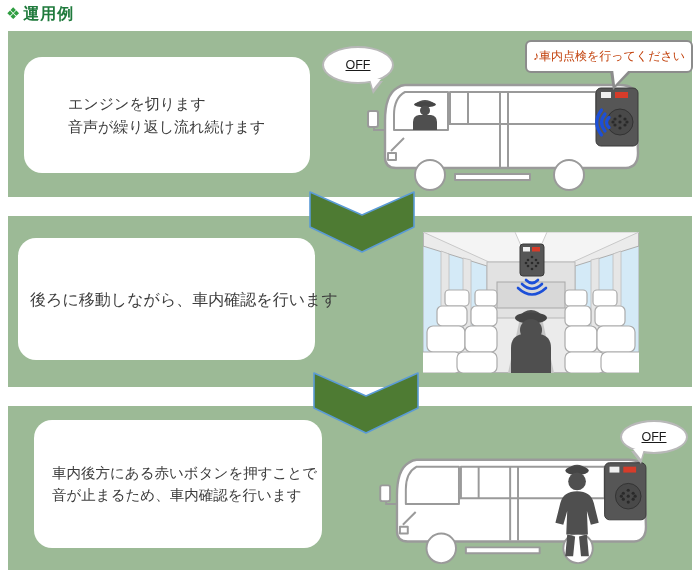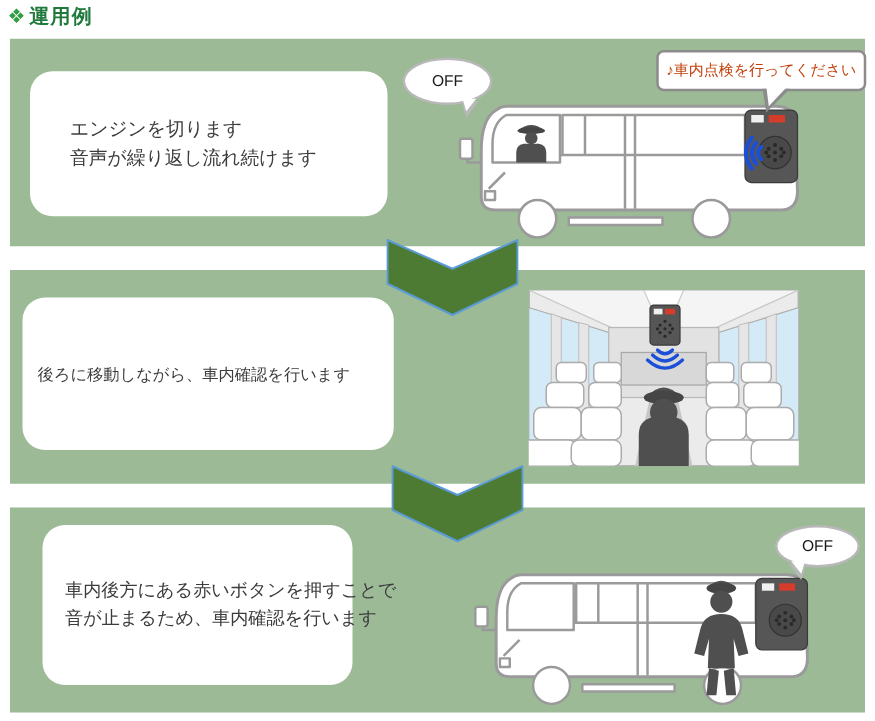--- a/index.html
+++ b/index.html
@@ -15,32 +15,32 @@
   .panel{position:absolute;left:8px;width:684px;background:var(--panel-bg);}
   .panel-1{top:31px;height:166px;}
   .panel-2{top:216px;height:171px;}
   .panel-3{top:406px;height:164px;}
   .white-box{
     position:absolute;background:#fff;border-radius:18px;
     display:flex;flex-direction:column;justify-content:center;
     font-size:15px;line-height:23px;color:var(--text-dark);
   }
   .white-box div{white-space:nowrap;}
-  .box-1{left:16px;top:26px;width:286px;height:116px;padding-left:32px;box-sizing:border-box;}
-  .box-2{left:10px;top:22px;width:297px;height:122px;padding-left:12px;padding-right:22px;box-sizing:border-box;font-size:13px;}
-  .box-3{left:26px;top:14px;width:248px;height:128px;padding-left:18px;box-sizing:border-box;font-size:14.5px;line-height:22px;}
+  .box-1{left:16px;top:26px;width:286px;height:116px;padding-left:44px;box-sizing:border-box;}
+  .box-2{left:10px;top:22px;width:297px;height:122px;padding-left:12px;padding-right:22px;box-sizing:border-box;font-size:16px;text-align:right;}
+  .box-3{left:26px;top:14px;width:288px;height:128px;padding-left:18px;box-sizing:border-box;font-size:14.5px;line-height:22px;}
   .illu{position:absolute;}
   .chevron{position:absolute;width:106px;height:62px;z-index:5;}
   .chevron-1{left:309px;top:191px;}
   .chevron-2{left:313px;top:372px;}
   
   .bubble{
     position:absolute;background:#fff;border:2px solid #b8b8b8;border-radius:50%;
     display:flex;align-items:center;justify-content:center;
-    font-size:12.5px;color:#1a1a1a;z-index:4;box-sizing:border-box;
+    font-size:12.5px;color:#1a1a1a;z-index:4;box-sizing:border-box;text-decoration:underline;
   }
   .bubble-1{left:314px;top:15px;width:72px;height:38px;}
   .bubble-3{left:612px;top:14px;width:68px;height:34px;}
   .tail-br::before{content:"";position:absolute;right:9px;bottom:-12px;border-top:13px solid #b8b8b8;border-left:4px solid transparent;border-right:10px solid transparent;}
   .tail-br::after{content:"";position:absolute;right:11px;bottom:-7px;border-top:10px solid #fff;border-left:3px solid transparent;border-right:8px solid transparent;}
   .tail-bl::before{content:"";position:absolute;left:9px;bottom:-12px;border-top:13px solid #b8b8b8;border-right:4px solid transparent;border-left:10px solid transparent;}
   .tail-bl::after{content:"";position:absolute;left:11px;bottom:-7px;border-top:10px solid #fff;border-right:3px solid transparent;border-left:8px solid transparent;}
   .callout{
     position:absolute;left:517px;top:9px;width:168px;height:33px;
     background:#fff;border:2px solid #8c8c8c;border-radius:6px;

